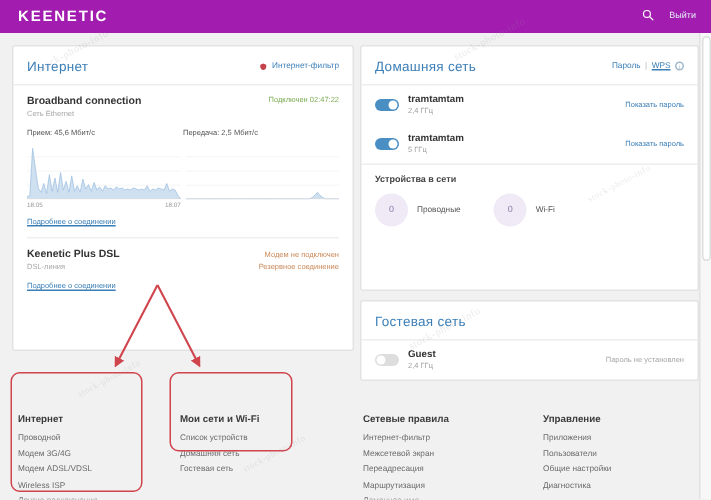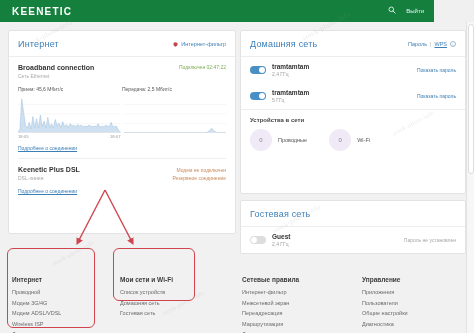--- a/index.html
+++ b/index.html
@@ -34,22 +34,22 @@
   .wm2 { left: 300px; top: 22px; }
   .wm3 { left: 270px; top: 215px; }
   .wm4 { left: 50px;  top: 250px; font-size: 6px; }
   .wm5 { left: 160px; top: 300px; font-size: 6px; }
   .wm6 { left: 390px; top: 120px; font-size: 6px; }
 
   
   .topbar {
     position: absolute;
     left: 0; top: 0;
-    width: 434px; height: 22px;
-    background: #15803d;
+    width: 474px; height: 22px;
+    background: #a21caf;
     z-index: 20;
   }
   .logo {
     position: absolute;
     left: 12px; top: 6px;
     color: #ffffff;
     font-size: 10px;
     font-weight: bold;
     letter-spacing: 1.2px;
   }

